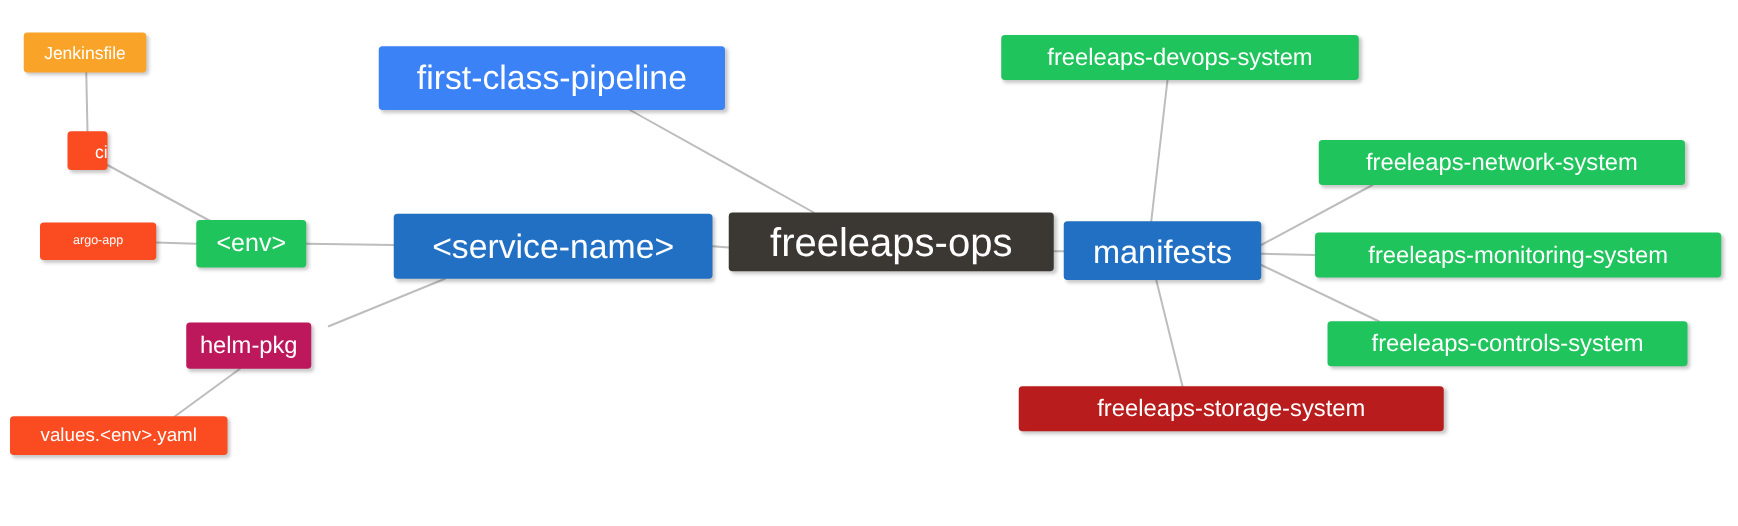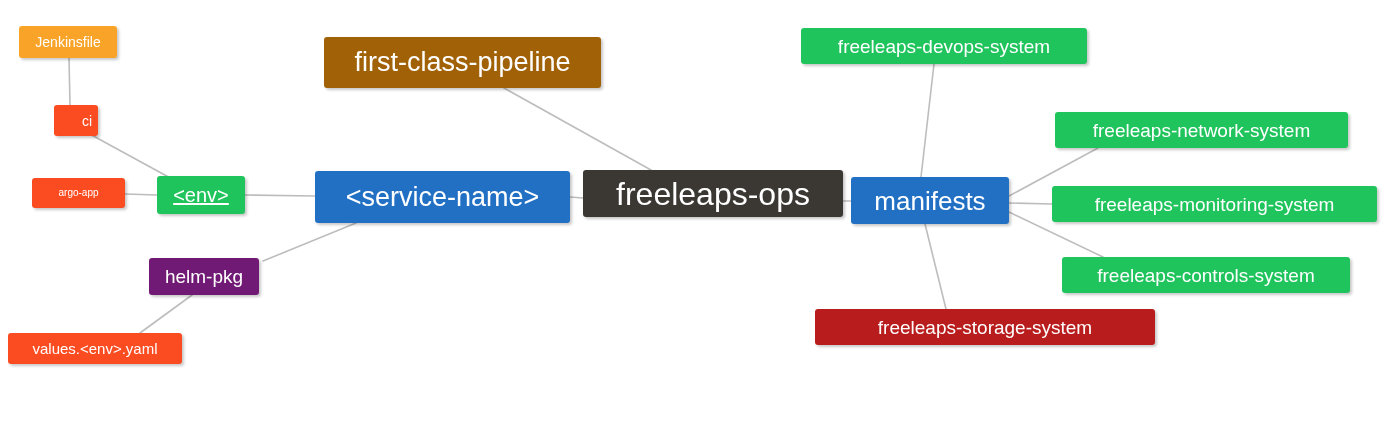--- a/index.html
+++ b/index.html
@@ -62,36 +62,36 @@
       <line x1="934" y1="64" x2="921" y2="177" stroke="#bdbdbd" stroke-width="1.6" stroke-linecap="round"></line>
       <line x1="1009" y1="196" x2="1098" y2="148" stroke="#bdbdbd" stroke-width="1.6" stroke-linecap="round"></line>
       <line x1="1009" y1="203" x2="1052" y2="204" stroke="#bdbdbd" stroke-width="1.6" stroke-linecap="round"></line>
       <line x1="1009" y1="212" x2="1103" y2="257" stroke="#bdbdbd" stroke-width="1.6" stroke-linecap="round"></line>
       <line x1="925" y1="224" x2="946" y2="309" stroke="#bdbdbd" stroke-width="1.6" stroke-linecap="round"></line>
     </svg>
   <div id="node-layer">
       <div class="node" style="left: 19px; top: 26px; width: 98px; height: 32px; background: rgb(249, 163, 40); font-size: 14px;">
         <span class="node-label">Jenkinsfile</span>
       </div>
-      <div class="node" style="left: 54px; top: 105px; width: 44px; height: 31px; background: rgb(251, 75, 32); font-size: 14px; padding-left: 22px;">
+      <div class="node" style="left: 54px; top: 105px; width: 32px; height: 31px; background: rgb(251, 75, 32); font-size: 14px; padding-left: 22px;">
         <span class="node-label">ci</span>
       </div>
       <div class="node" style="left: 32px; top: 178px; width: 93px; height: 30px; background: rgb(251, 75, 32); font-size: 10px;">
         <span class="node-label">argo-app</span>
       </div>
-      <div class="node" style="left: 157px; top: 176px; width: 88px; height: 38px; background: rgb(32, 196, 92); font-size: 20px; text-decoration: underline;">
+      <div class="node" style="left: 157px; top: 176px; width: 88px; height: 38px; background: rgb(32, 196, 92); font-size: 20px;">
         <span class="node-label">&lt;env&gt;</span>
       </div>
-      <div class="node" style="left: 149px; top: 258px; width: 110px; height: 37px; background: #701a75; font-size: 19px;">
+      <div class="node" style="left: 149px; top: 258px; width: 100px; height: 37px; background: #be185d; font-size: 19px;">
         <span class="node-label">helm-pkg</span>
       </div>
       <div class="node" style="left: 8px; top: 333px; width: 174px; height: 31px; background: rgb(251, 75, 32); font-size: 15px;">
         <span class="node-label">values.&lt;env&gt;.yaml</span>
       </div>
-      <div class="node" style="left: 324px; top: 37px; width: 277px; height: 51px; background: #a16207; font-size: 27px;">
+      <div class="node" style="left: 303px; top: 37px; width: 277px; height: 51px; background: #3b82f6; font-size: 27px;">
         <span class="node-label">first-class-pipeline</span>
       </div>
       <div class="node" style="left: 315px; top: 171px; width: 255px; height: 52px; background: rgb(34, 112, 196); font-size: 27px;">
         <span class="node-label">&lt;service-name&gt;</span>
       </div>
       <div class="node" style="left: 583px; top: 170px; width: 260px; height: 47px; background: rgb(59, 55, 51); font-size: 32px;">
         <span class="node-label">freeleaps-ops</span>
       </div>
       <div class="node" style="left: 851px; top: 177px; width: 158px; height: 47px; background: rgb(34, 112, 196); font-size: 26px;">
         <span class="node-label">manifests</span>

